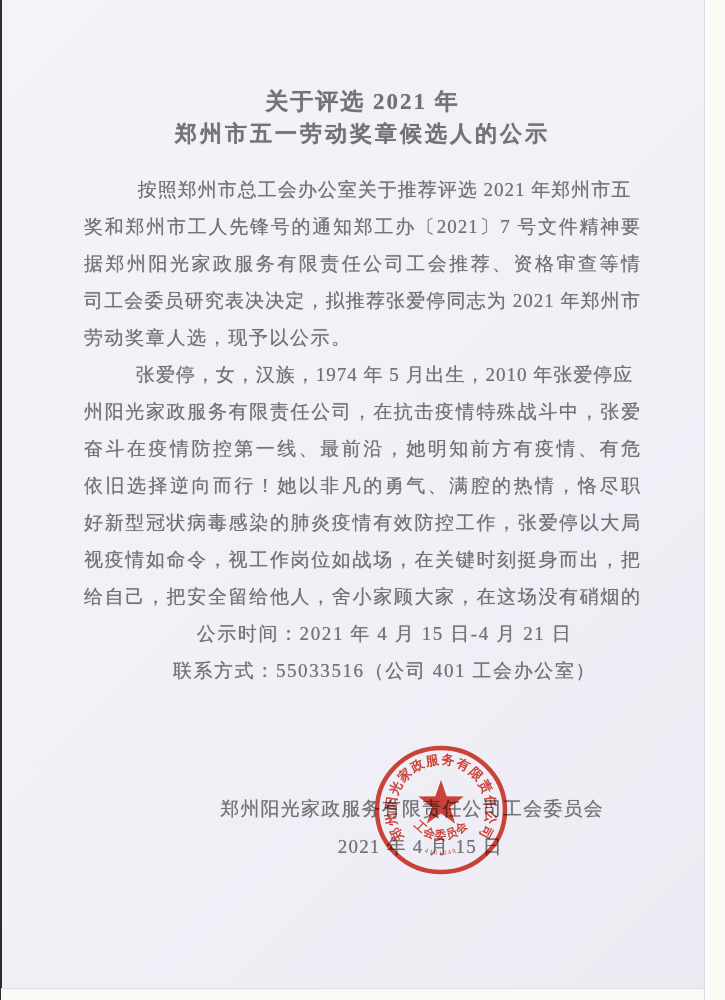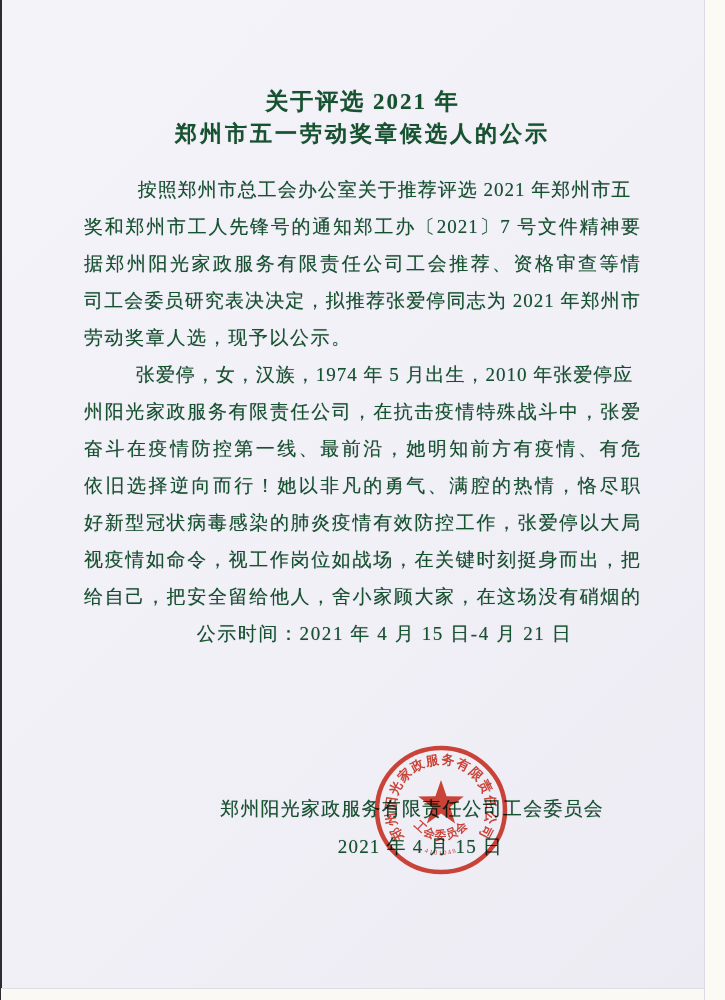--- a/index.html
+++ b/index.html
@@ -12,21 +12,21 @@
   .paper {
     position:absolute; left:1px; top:0; width:703px; height:988px;
     background:linear-gradient(135deg,#f4f3f9 0%,#f1f0f7 55%,#ecebf3 100%);
   }
   .edge-left  { position:absolute; left:0; top:0; width:2px; height:1000px; background:#2c2c32; }
   .edge-right { position:absolute; left:704px; top:0; width:21px; height:1000px;
                 background:#fbfaf5; border-left:1px solid #dcdae4; }
   .edge-bottom{ position:absolute; left:1px; top:988px; width:703px; height:12px;
                 background:#faf9f3; border-top:1px solid #deddE6; }
 
-  .txt { color:#14532d; text-shadow:0 0 0.7px rgba(70,70,95,0.55); }
+  .txt { color:#737373; text-shadow:0 0 0.7px rgba(70,70,95,0.55); }
 
   .title { position:absolute; left:84px; width:557px; text-align:center;
            font-weight:bold; letter-spacing:2px; }
   .title1 { top:86px;  font-size:23px; }
   .title2 { top:119px; font-size:22px; letter-spacing:3px; }
 
   .content { position:absolute; top:171px; left:84px; width:557px; font-size:19px; }
   .ln { height:37px; line-height:37px; letter-spacing:1px; overflow:hidden; }
   .just { text-align:justify; text-align-last:justify; }
   .indent { text-indent:44px;text-align:center; }
@@ -64,20 +64,21 @@
 
   <div class="ln just indent">张爱停，女，汉族，1974 年 5 月出生，2010 年张爱停应聘到郑</div>
   <div class="ln just">州阳光家政服务有限责任公司，在抗击疫情特殊战斗中，张爱停坚守</div>
   <div class="ln just">奋斗在疫情防控第一线、最前沿，她明知前方有疫情、有危险，但她</div>
   <div class="ln just">依旧选择逆向而行！她以非凡的勇气、满腔的热情，恪尽职守。为做</div>
   <div class="ln just">好新型冠状病毒感染的肺炎疫情有效防控工作，张爱停以大局为重，</div>
   <div class="ln just">视疫情如命令，视工作岗位如战场，在关键时刻挺身而出，把风险留</div>
   <div class="ln just">给自己，把安全留给他人，舍小家顾大家，在这场没有硝烟的战场上</div>
 
   <div class="ln plain indent">公示时间：2021 年 4 月 15 日-4 月 21 日</div>
+  <div class="ln plain indent">联系方式：55033516（公司 401 工会办公室）</div>
 </div>
 
 <div class="sig-line txt">郑州阳光家政服务有限责任公司工会委员会</div>
 <div class="date-line txt">2021 年 4 月 15 日</div>
 
 <svg class="seal" viewBox="0 0 142 138" xmlns="http://www.w3.org/2000/svg">
   <defs>
     <path id="ringPath" d="M 38.5 101.5 A 46 46 0 1 1 103.5 101.5" fill="none"></path>
     <path id="innerPath" d="M 42.2 82 A 34 34 0 0 0 99.8 82" fill="none"></path>
     <path id="codePath" d="M 35.5 96.7 A 45 45 0 0 0 106.5 96.7" fill="none"></path>

